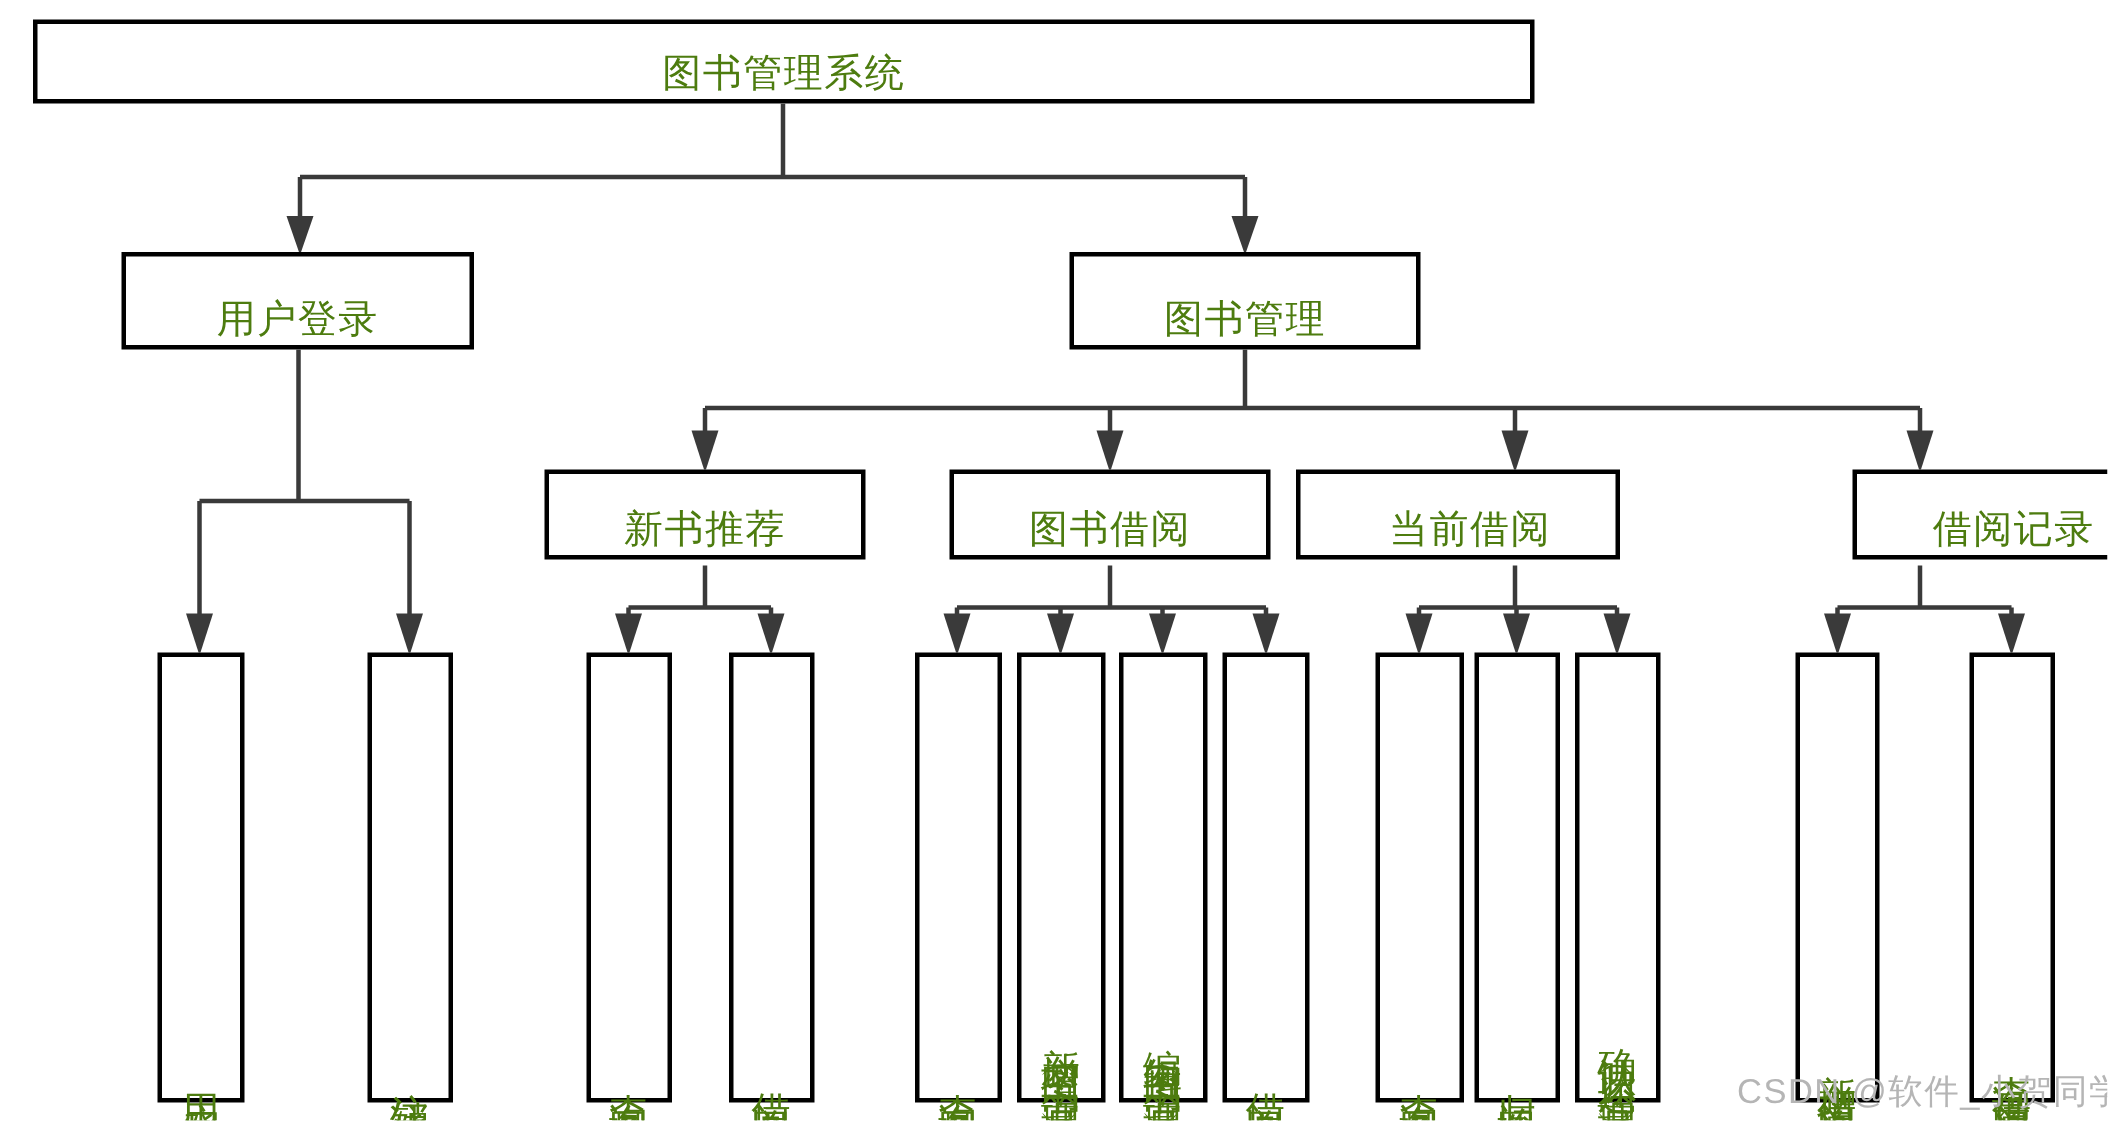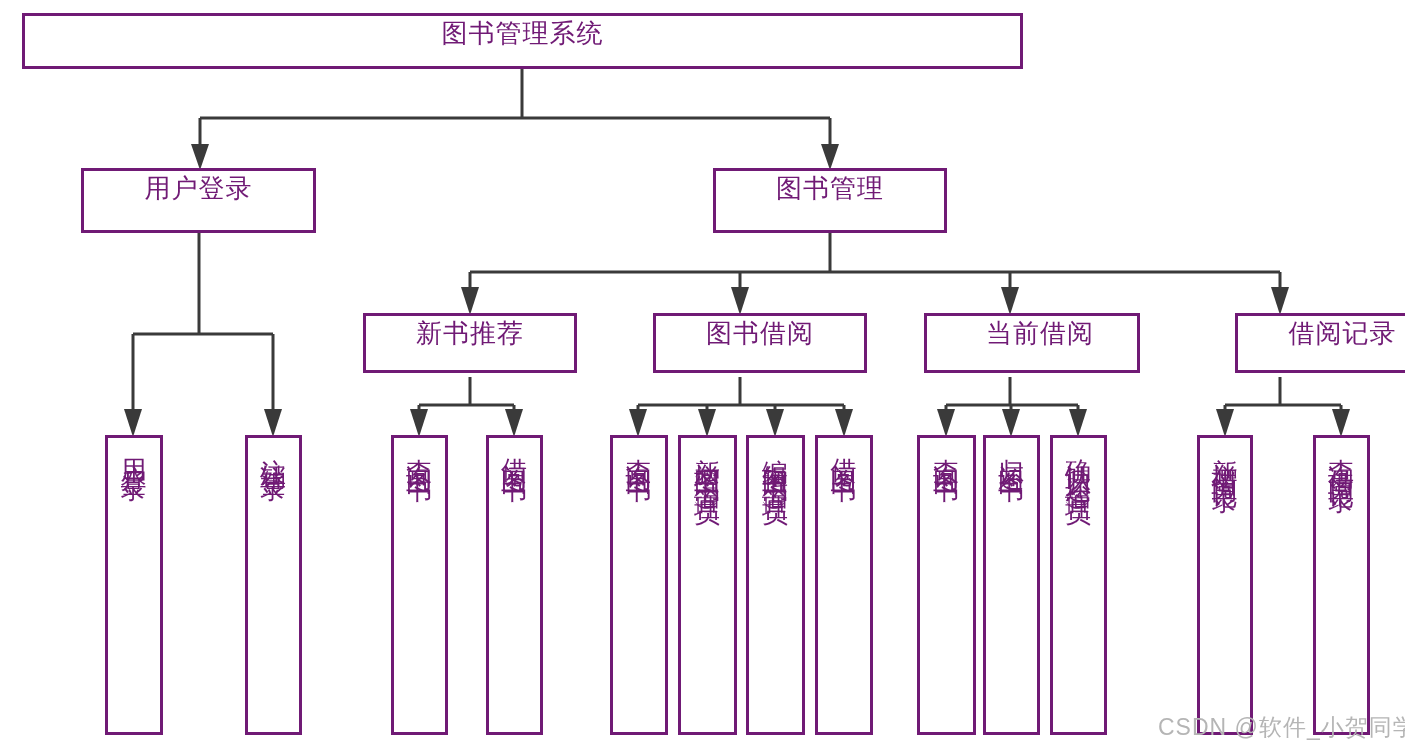--- a/index.html
+++ b/index.html
@@ -19,40 +19,40 @@
   .connectors {
     position: absolute;
     left: 0;
     top: 0;
     width: 1405px;
     height: 747px;
   }
   .node {
     position: absolute;
     box-sizing: border-box;
-    border: 3px solid #701a75;
+    border: 3px solid #000000;
     background: #ffffff;
     display: flex;
-    align-items: flex-start;
+    align-items: flex-end;
     justify-content: center;
     font-size: 26px;
     letter-spacing: 1px;
-    color: #701a75;
+    color: #4d7c0f;
     white-space: nowrap;
   }
   .node.root   { left: 22px;  top: 13px;  width: 1001px; height: 56px; }
 
   .node.lvl2   { top: 168px; height: 65px; }
   .n-user-login { left: 81px;  width: 235px; }
   .n-book-mgmt  { left: 713px; width: 234px; }
 
   .node.lvl3   { top: 313px; height: 60px; }
   .n-new-book      { left: 363px;  width: 214px; }
-  .n-book-borrow   { left: 633px;  width: 214px; margin-left: 20px; }
-  .n-current-borrow{ left: 924px;  width: 216px; padding-left: 16px; }
+  .n-book-borrow   { left: 633px;  width: 214px; }
+  .n-current-borrow{ left: 864px;  width: 216px; padding-left: 16px; }
   .n-borrow-record { left: 1235px; width: 215px; }
 
   .node.leaf { top: 435px; height: 300px; }
   .leaf .vtext {
     writing-mode: vertical-rl;
     font-size: 26px;
     letter-spacing: 6px;
     line-height: 1;
     white-space: nowrap;
   }

